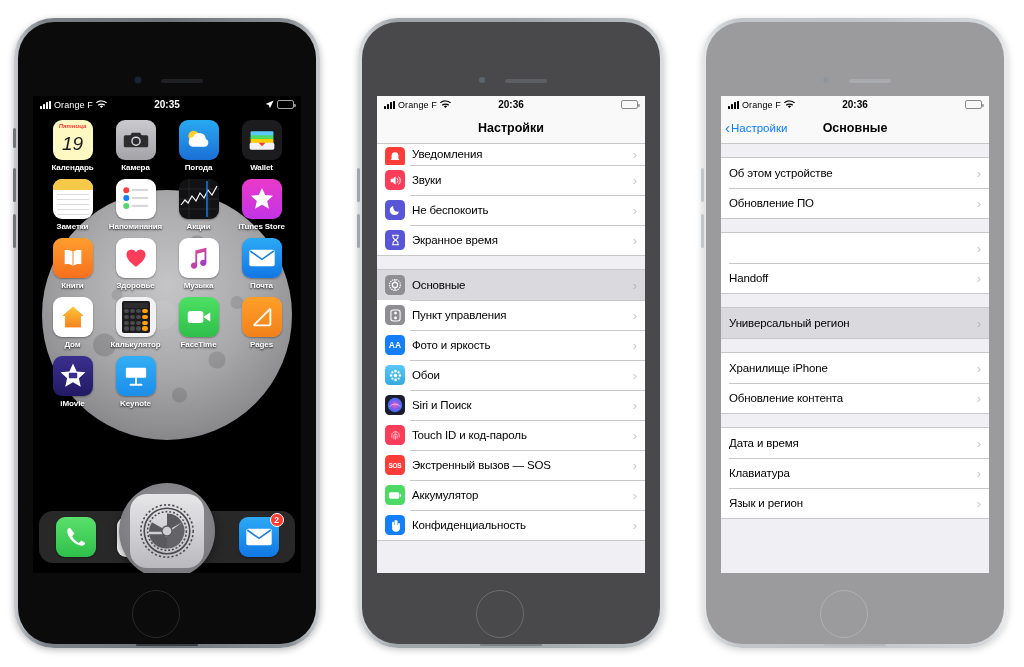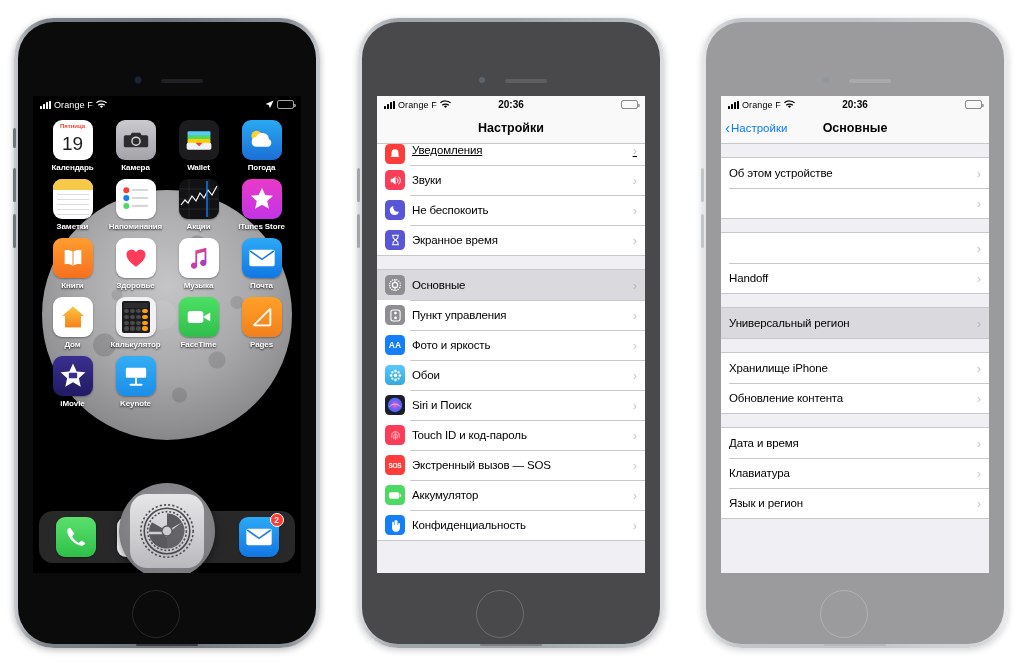--- a/index.html
+++ b/index.html
@@ -175,21 +175,21 @@
   .row + .row::before {
     content:""; position:absolute; left:8px; right:0; top:0; height:.5px; background:#c8c7cc;
   }
   .row.has-icon + .row.has-icon::before { left:33px; }
   .rowicon { width:20px; height:20px; border-radius:4.5px; margin-right:7px; flex:none;
              display:flex; align-items:center; justify-content:center; color:#fff; font-size:10px; font-weight:bold;
              overflow:hidden; position:relative;}
   .rowlabel { font-size:11.5px; color:#000; letter-spacing:-.15px; flex:1; white-space:nowrap; }
   .chev { color:#c7c7cc; font-size:13px; font-weight:300; line-height:1; margin-left:auto; }
   .row.sel .chev { color:#b6b6bb; }
-  .row.clipped { height:21px; align-items:flex-start; overflow:hidden;text-decoration:underline; }
+  .row.clipped { height:21px; align-items:center; overflow:hidden; }
   .row.clipped .rowicon { margin-bottom:-5px; }
   .row.clipped .rowlabel { margin-bottom:1px; }
 </style>
 </head>
 <body>
 
 <div class="stage">
 
   <div class="phone p1" style="left:14px; top:18px; width:306px; height:630px;">
     <div class="phone-outer"></div>
@@ -212,72 +212,73 @@
                 <i></i>
                 <i></i>
               </span>
             <span class="carrier">Orange F</span>
             <svg class="wifi" width="11" height="9" viewBox="0 0 16 12">
               <path d="M8 11.2 5.6 8.4a3.6 3.6 0 0 1 4.8 0z" fill="#fff"></path>
               <path d="M8 6.2c-1.6 0-3 .6-4.1 1.6L2.6 6.5A8 8 0 0 1 8 4.4a8 8 0 0 1 5.4 2.1l-1.3 1.3A6 6 0 0 0 8 6.2z" fill="#fff"></path>
               <path d="M8 1.6c-2.6 0-5 1-6.8 2.6L0 2.9A11.5 11.5 0 0 1 8 0c3 0 5.8 1.1 8 2.9L14.8 4.2A9.8 9.8 0 0 0 8 1.6z" fill="#fff"></path>
             </svg>
           </span>
+          <span class="sb-center">20:35</span>
           <span class="sb-right">
             <svg class="loc" width="9" height="9" viewBox="0 0 12 12">
               <path d="M11.5.5 0.8 5.2l4.2 1.6 1.6 4.2z" fill="#fff"></path>
             </svg>
             <span class="batt"><span class="fill" style="width:62%"></span></span>
           </span>
         </div>
 
         <div class="appgrid">
 
           <div class="app">
-            <div class="icon" style="background:#ffffff;">
+            <div class="icon" style="background:#fef9c3;font-style:italic;">
               <div style="position:absolute;inset:0;display:flex;flex-direction:column;">
                 <div style="height:11px;display:flex;align-items:center;justify-content:center;font-size:6px;color:#ff3b30;font-weight:bold;">Пятница</div>
                 <div style="flex:1;display:flex;align-items:center;justify-content:center;font-size:19px;color:#1c1c1e;font-weight:300;margin-top:-3px;">19</div>
               </div>
             </div>
             <span class="app-label">Календарь</span>
           </div>
 
 
           <div class="app">
             <div class="icon" style="background:linear-gradient(180deg,#c9c9ce,#a3a3a8);">
               <svg width="26" height="20" viewBox="0 0 32 24">
                 <path d="M3 6h6l2-3h10l2 3h6a2 2 0 0 1 2 2v11a2 2 0 0 1-2 2H3a2 2 0 0 1-2-2V8a2 2 0 0 1 2-2z" fill="#2c2c2e"></path>
                 <circle cx="16" cy="13.5" r="5" fill="none" stroke="#d6d6da" stroke-width="1.8"></circle>
               </svg>
             </div>
             <span class="app-label">Камера</span>
+          </div>
+
+          <div class="app">
+            <div class="icon" style="background:linear-gradient(180deg,#29a9f2,#1b6fd6);">
+              <svg width="32" height="26" viewBox="0 0 36 28">
+                <circle cx="12" cy="9.5" r="6" fill="#ffcf2e"></circle>
+                <path d="M11 21.5a5.5 5.5 0 0 1 .4-10.9 7.5 7.5 0 0 1 14.3 2.2 4.6 4.6 0 0 1-.8 8.7z" fill="#fff"></path>
+              </svg>
+            </div>
+            <span class="app-label">Погода</span>
           </div>
 
           <div class="app">
             <div class="icon" style="background:#1c1c1e;">
               <svg width="30" height="26" viewBox="0 0 34 28">
                 <rect x="4" y="4" width="26" height="6" rx="1.6" fill="#5ac8fa"></rect>
                 <rect x="4" y="8.5" width="26" height="6" rx="1.6" fill="#4cd964"></rect>
                 <rect x="4" y="13" width="26" height="6" rx="1.6" fill="#ffcc00"></rect>
                 <rect x="3" y="17" width="28" height="8" rx="2" fill="#f2f2f5"></rect>
                 <path d="M13 17h8l-4 4.2z" fill="#ff3b30"></path>
               </svg>
             </div>
             <span class="app-label">Wallet</span>
-          </div>
-
-          <div class="app">
-            <div class="icon" style="background:linear-gradient(180deg,#29a9f2,#1b6fd6);">
-              <svg width="32" height="26" viewBox="0 0 36 28">
-                <circle cx="12" cy="9.5" r="6" fill="#ffcf2e"></circle>
-                <path d="M11 21.5a5.5 5.5 0 0 1 .4-10.9 7.5 7.5 0 0 1 14.3 2.2 4.6 4.6 0 0 1-.8 8.7z" fill="#fff"></path>
-              </svg>
-            </div>
-            <span class="app-label">Погода</span>
           </div>
 
           <div class="app">
             <div class="icon" style="background:#fff;">
               <div style="position:absolute;left:0;right:0;top:0;height:11px;background:#f7c948;"></div>
               <div style="position:absolute;left:4px;right:4px;top:15px;height:1.2px;background:#dcdce0;"></div>
               <div style="position:absolute;left:4px;right:4px;top:20px;height:1.2px;background:#dcdce0;"></div>
               <div style="position:absolute;left:4px;right:4px;top:25px;height:1.2px;background:#dcdce0;"></div>
               <div style="position:absolute;left:4px;right:4px;top:30px;height:1.2px;background:#dcdce0;"></div>
               <div style="position:absolute;left:4px;right:4px;top:35px;height:1.2px;background:#dcdce0;"></div>
@@ -749,20 +750,21 @@
 
         <div class="listscroll">
           <div class="gap"></div>
 
           <div class="group">
             <div class="row">
               <span class="rowlabel">Об этом устройстве</span>
               <span class="chev">›</span>
             </div>
             <div class="row">
+              <span class="rowlabel">Обновление ПО</span>
               <span class="chev">›</span>
             </div>
           </div>
 
           <div class="gap"></div>
 
           <div class="group">
             <div class="row">
               <span class="chev">›</span>
             </div>

